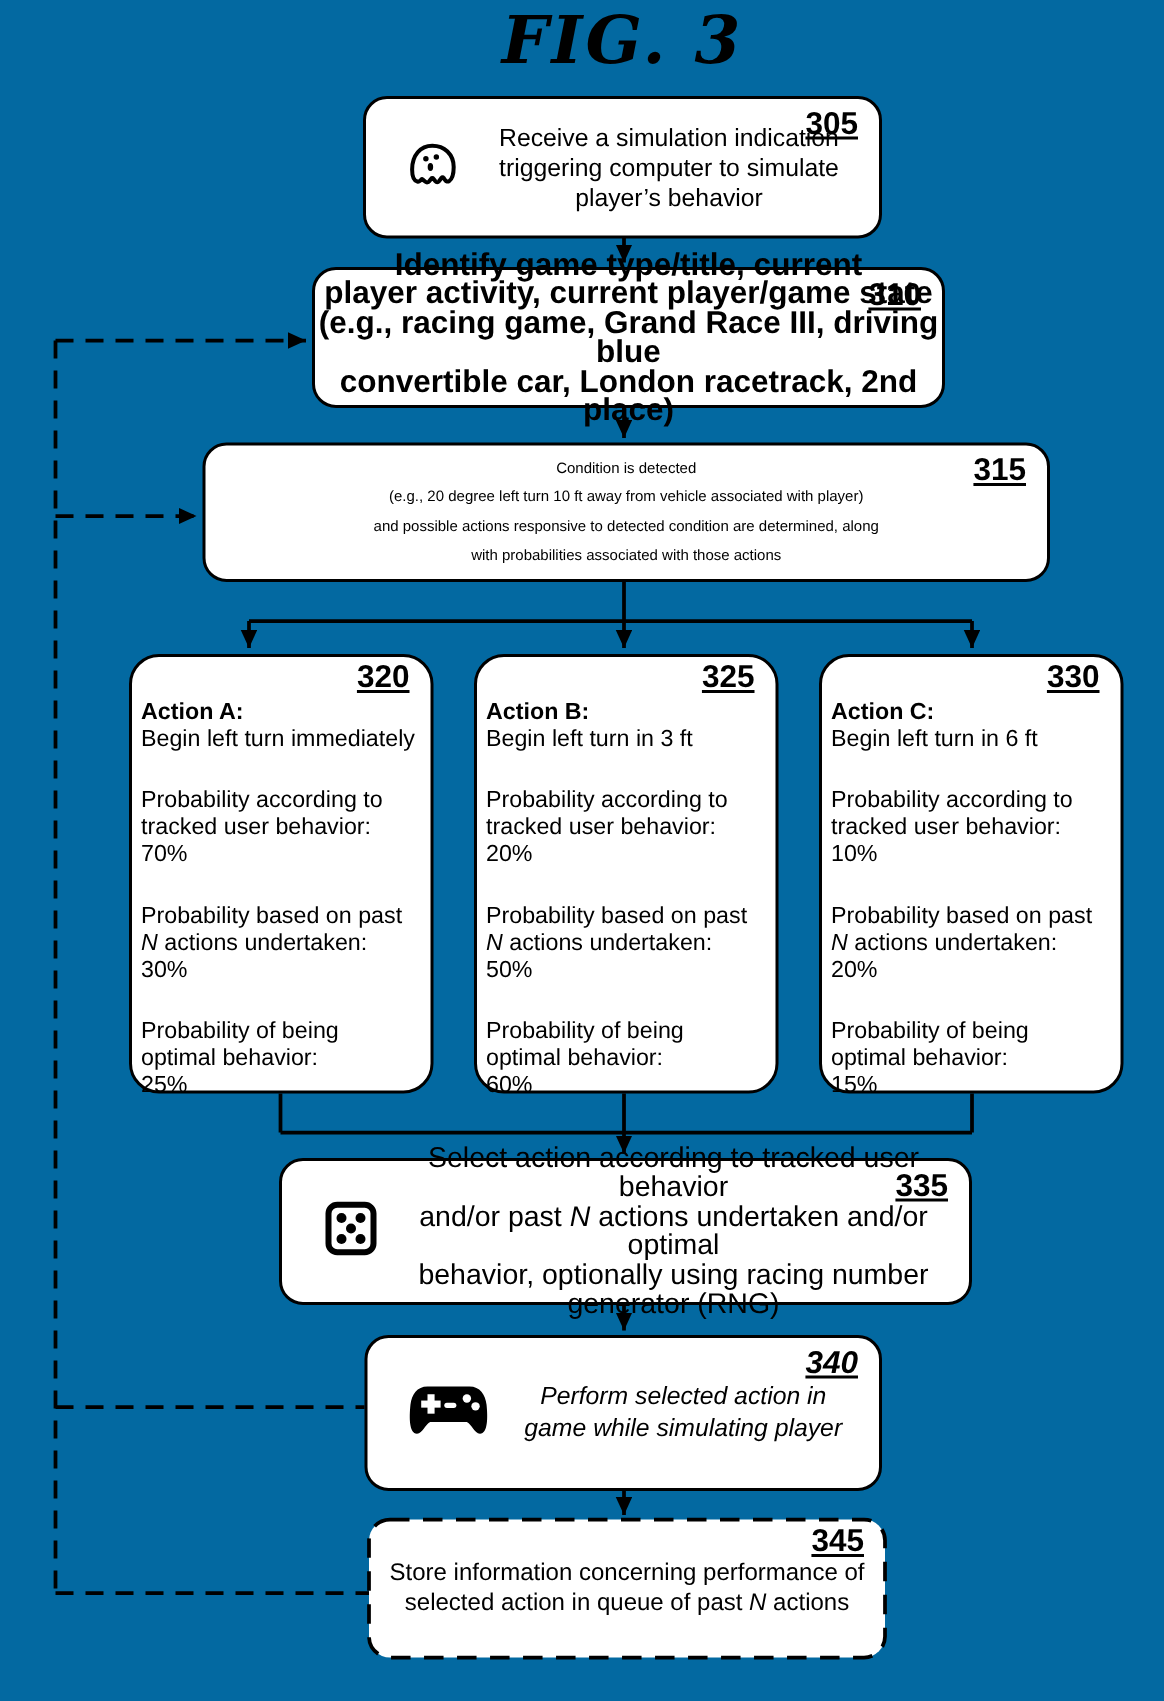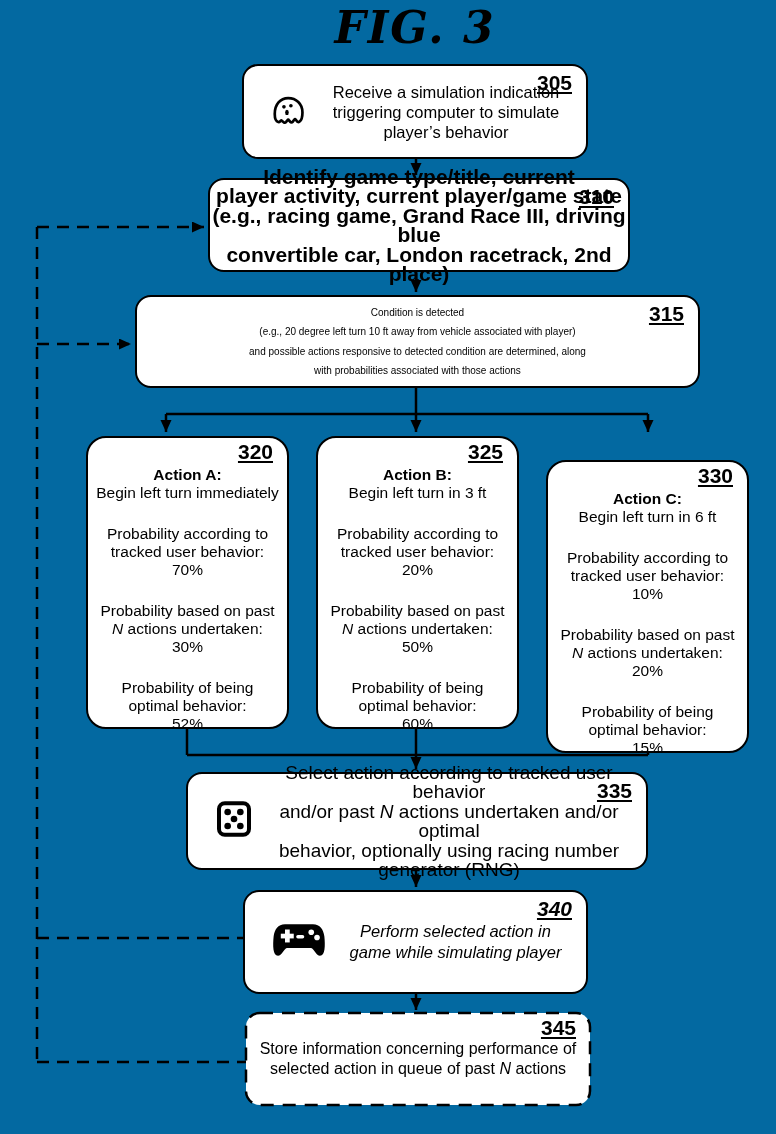--- a/index.html
+++ b/index.html
@@ -20,21 +20,21 @@
   }
   .ref{
     position:absolute;top:5px;right:14px;font-size:21px;font-weight:bold;
     text-decoration:underline;z-index:2;
   }
   .ctext{white-space:pre-line;text-align:center;font-size:16.5px;line-height:20px;}
   .flexc{display:flex;align-items:center;justify-content:center;height:100%;}
   .iconbox{display:flex;align-items:center;height:100%;padding:0 10px 0 26px;box-sizing:border-box;}
   .iconbox .icon{flex:0 0 auto;margin-right:8px;}
   .iconbox .txt{flex:1 1 auto;}
-  .action{border-radius:20px;padding:28px 6px 6px 6px;text-align:center;
+  .action{border-radius:20px;padding:28px 6px 6px 6px;
           font-size:15.5px;line-height:18px;}
   .action .atitle{font-weight:bold;}
   .apara{margin-top:23px;}
   .ital{font-style:italic;}
   .b345-content{
     position:absolute;z-index:1;box-sizing:border-box;text-align:center;
     font-size:16px;line-height:20px;display:flex;flex-direction:column;
     justify-content:center;
   }
   .line-block{display:block;}
@@ -133,21 +133,21 @@
       <span class="line-block">70%</span>
     </div>
     <div class="apara">
       <span class="line-block">Probability based on past</span>
       <span class="line-block"><i class="ital">N</i> <span>actions undertaken:</span></span>
       <span class="line-block">30%</span>
     </div>
     <div class="apara">
       <span class="line-block">Probability of being</span>
       <span class="line-block">optimal behavior:</span>
-      <span class="line-block">52%</span>
+      <span class="line-block">25%</span>
     </div>
   </div>
 
   <div class="box action" style="left:316px;top:436px;width:203px;height:293px;">
     <span class="ref">325</span>
     <span class="atitle line-block">Action B:</span>
     <span class="line-block">Begin left turn in 3 ft</span>
     <div class="apara">
       <span class="line-block">Probability according to</span>
       <span class="line-block">tracked user behavior:</span>
@@ -158,21 +158,21 @@
       <span class="line-block"><i class="ital">N</i> <span>actions undertaken:</span></span>
       <span class="line-block">50%</span>
     </div>
     <div class="apara">
       <span class="line-block">Probability of being</span>
       <span class="line-block">optimal behavior:</span>
       <span class="line-block">60%</span>
     </div>
   </div>
 
-  <div class="box action" style="left:546px;top:460px;width:203px;height:293px;">
+  <div class="box action" style="left:546px;top:436px;width:203px;height:293px;">
     <span class="ref">330</span>
     <span class="atitle line-block">Action C:</span>
     <span class="line-block">Begin left turn in 6 ft</span>
     <div class="apara">
       <span class="line-block">Probability according to</span>
       <span class="line-block">tracked user behavior:</span>
       <span class="line-block">10%</span>
     </div>
     <div class="apara">
       <span class="line-block">Probability based on past</span>

